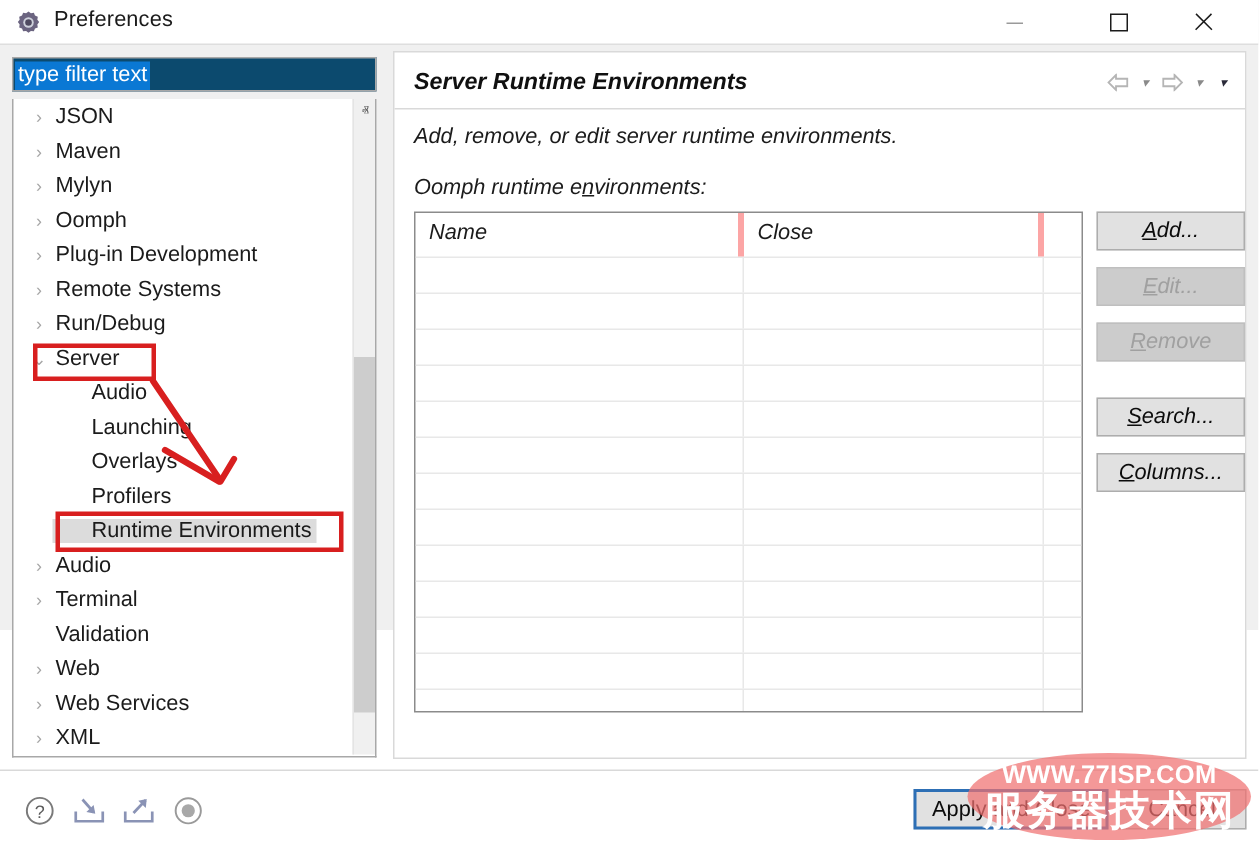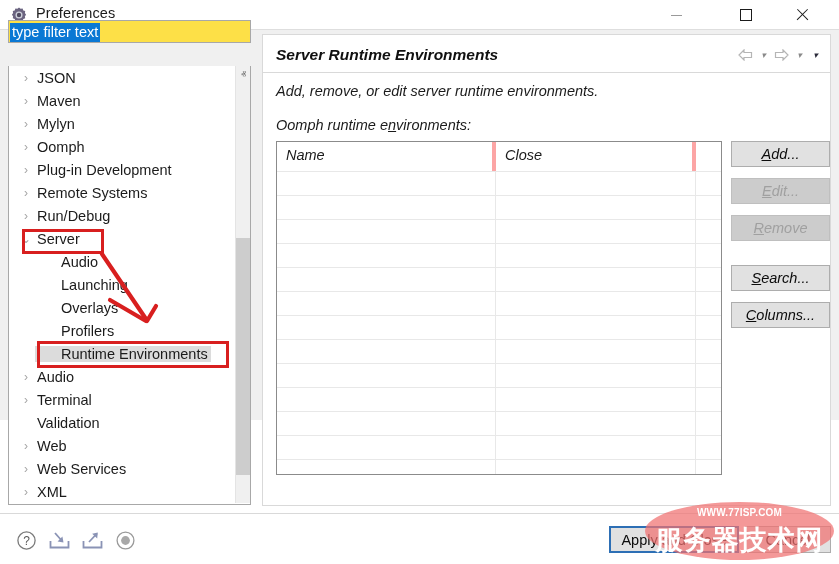--- a/index.html
+++ b/index.html
@@ -49,24 +49,24 @@
   .glyph-close { position: relative; width: 14px; height: 14px; display:block; }
   .glyph-close:before, .glyph-close:after {
     content: ""; position: absolute; left: 0; top: 6px;
     width: 15px; height: 1.4px; background: #1b1b1b;
   }
   .glyph-close:before { transform: rotate(45deg); }
   .glyph-close:after  { transform: rotate(-45deg); }
 
   
   .filter-box {
-    position: absolute; left: 8px; top: 20px;
+    position: absolute; left: 8px; top: 38px;
     width: 243px; height: 23px;
     border: 1px solid #a8a8a8;
-    background: #fde047;
+    background: #0c4a6e;
   }
   .filter-text {
     position: absolute; left: 1px; top: 2px;
     padding: 0 2px;
     font-size: 14.5px; line-height: 19px;
     color: #ffffff; background: #0a78d4;
     white-space: nowrap;
   }
 
   .tree-panel {
@@ -227,21 +227,21 @@
   }
   .wm-ellipse {
     position: absolute; left: 0; top: 2px;
     width: 189px; height: 58px;
     background: #f07070; opacity: .72;
     border-radius: 50%;
   }
   .wm-line1 {
     position: absolute; left: 0; top: 7px; width: 189px;
     text-align: center;
-    font-size: 10px; font-weight: bold; color: #ffffff;
+    font-size: 17px; font-weight: bold; color: #ffffff;
     letter-spacing: .2px;
   }
   .wm-line2 {
     position: absolute; left: 0; top: 22px; width: 189px;
     text-align: center;
     font-size: 27px; font-weight: bold; color: #ffffff;
     letter-spacing: 1px;
   }
 </style>
 </head>

